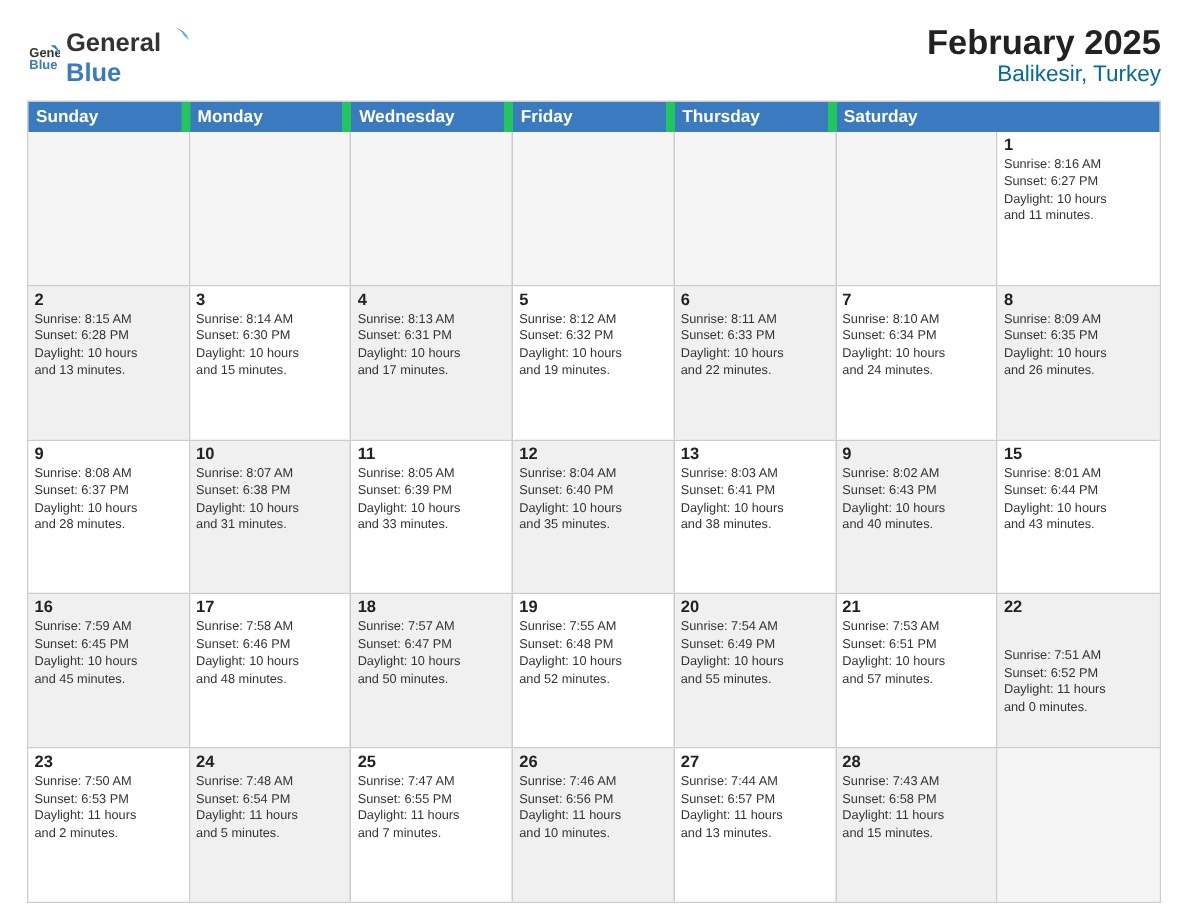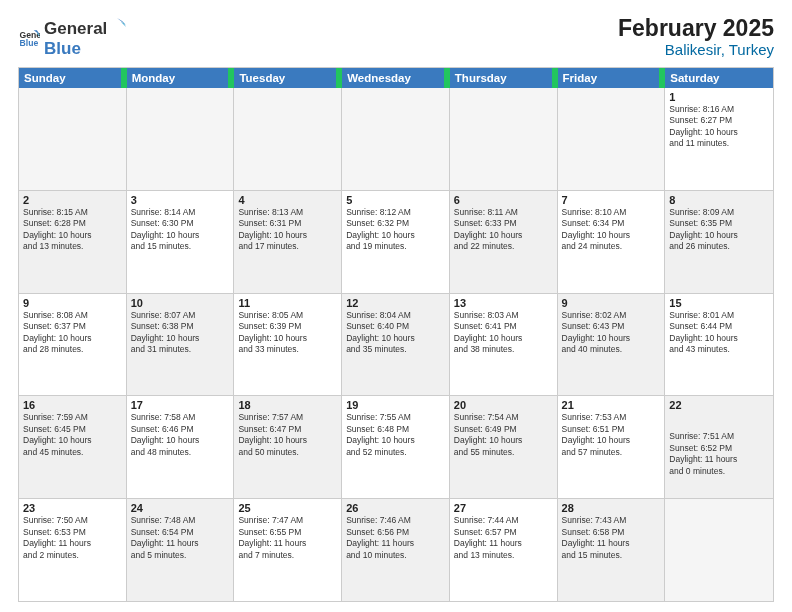--- a/index.html
+++ b/index.html
@@ -130,24 +130,23 @@
     <div class="title-section">
       <div class="title-month">February 2025</div>
       <div class="title-location">Balikesir, Turkey</div>
     </div>
   </div>
 
   <div class="calendar">
     <div class="cal-header">
     <div class="cal-header-cell">Sunday</div>
         <div class="cal-header-cell">Monday</div>
-        <div class="cal-header-cell">Tuesday</div>
         <div class="cal-header-cell">Wednesday</div>
+        <div class="cal-header-cell">Friday</div>
         <div class="cal-header-cell">Thursday</div>
-        <div class="cal-header-cell">Friday</div>
         <div class="cal-header-cell">Saturday</div>
       </div>
     <div class="cal-body">
     <div class="cal-row">
           <div class="cal-cell empty"></div>
           <div class="cal-cell empty"></div>
           <div class="cal-cell empty"></div>
           <div class="cal-cell empty"></div>
           <div class="cal-cell empty"></div>
           <div class="cal-cell empty"></div>

